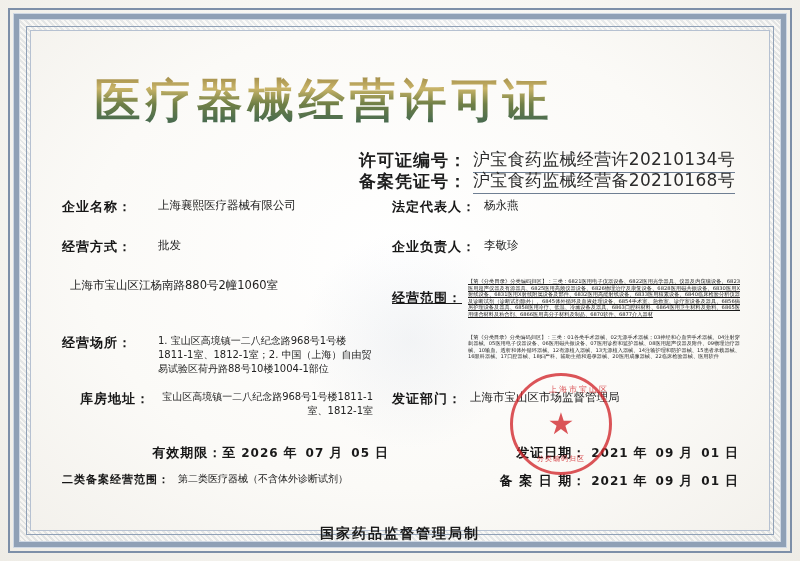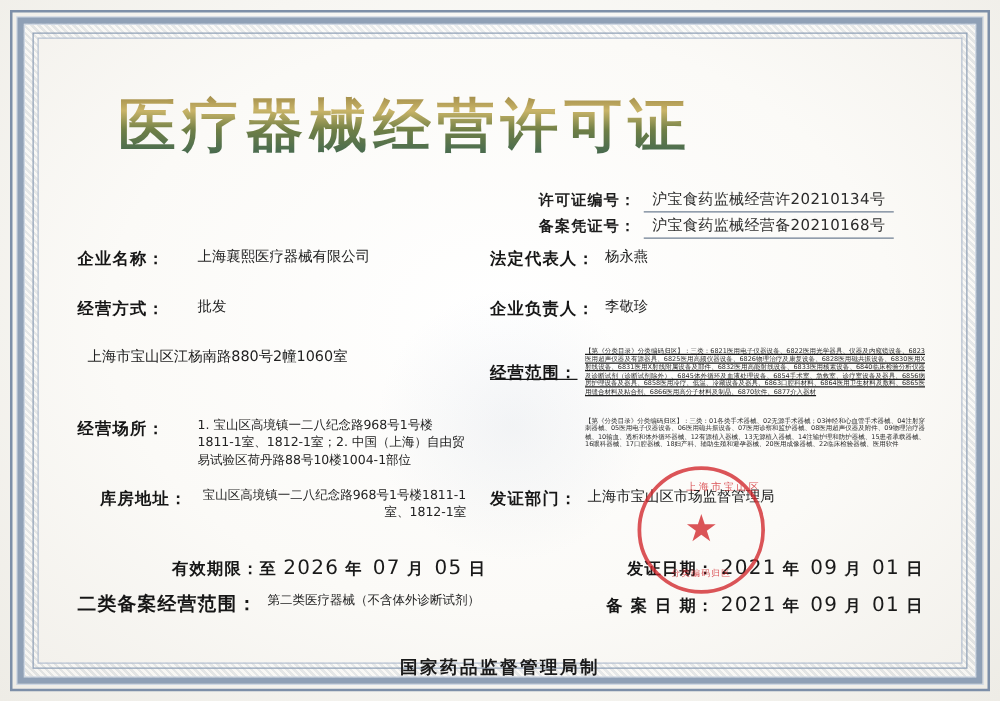--- a/index.html
+++ b/index.html
@@ -74,23 +74,23 @@
     background-clip: text;
     color: transparent;
     -webkit-text-fill-color: transparent;
     text-shadow: none;
   }
 
   
   .certnos {
     position: absolute;
     top: 150px;
-    right: 85px;
+    right: 65px;
     width: 420px;
-    font-size: 12px;
+    font-size: 17px;
     color: #2c2c2c;
   }
   .certno-row {
     display: flex;
     justify-content: flex-end;
     align-items: center;
     height: 21px;
   }
   .certno-label {
     letter-spacing: 1px;
@@ -153,22 +153,22 @@
   
   .daterow {
     display: flex;
     align-items: baseline;
     font-size: 13px;
     font-weight: bold;
     letter-spacing: 1px;
     justify-content: flex-end;
   }
   .daterow .dv {
-    font-weight: normal;
-    font-size: 16px;
+    font-weight: bold;
+    font-size: 12px;
     padding: 0 5px;
   }
   .daterow .unit { font-weight: bold; font-size: 13px; padding-right: 3px;}
 
   
   .seal {
     position: absolute;
     left: 510px;
     top: 373px;
     width: 96px;
@@ -315,21 +315,21 @@
         <span class="unit">年</span>
         <span class="dv">09</span>
         <span class="unit">月</span>
         <span class="dv">01</span>
         <span class="unit">日</span>
       </div>
     </div>
 
     <div class="row" style="margin-top:10px;">
       <div class="col col-left">
-        <span class="lbl" style="font-size:15px;">二类备案经营范围：</span>
+        <span class="lbl" style="font-size:11px;">二类备案经营范围：</span>
         <span class="val small">第二类医疗器械（不含体外诊断试剂）</span>
       </div>
       <div class="col col-right daterow">
         <span class="lbl">备 案 日 期：</span>
         <span class="dv">2021</span>
         <span class="unit">年</span>
         <span class="dv">09</span>
         <span class="unit">月</span>
         <span class="dv">01</span>
         <span class="unit">日</span>

